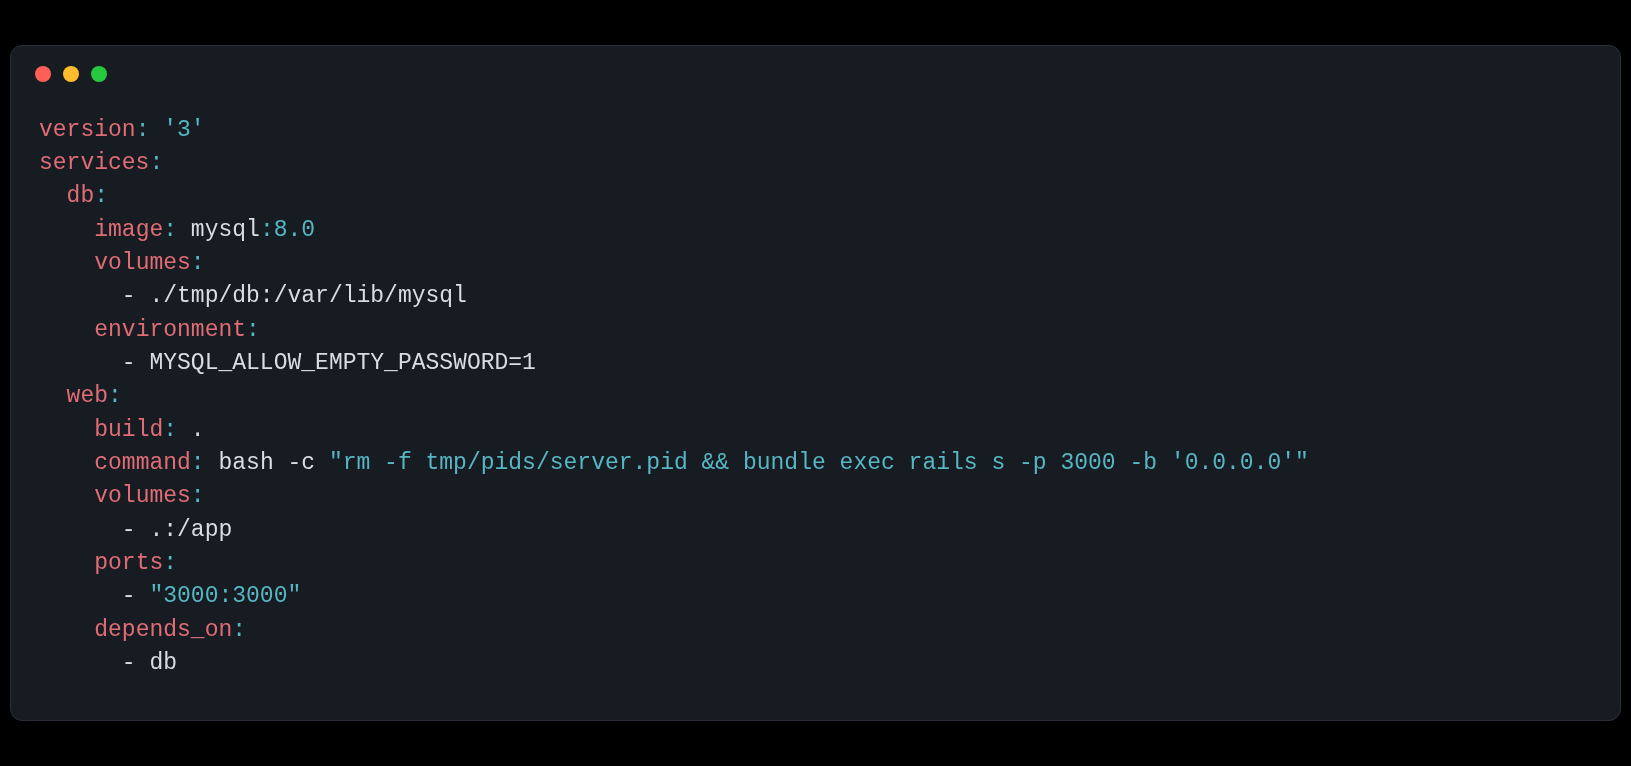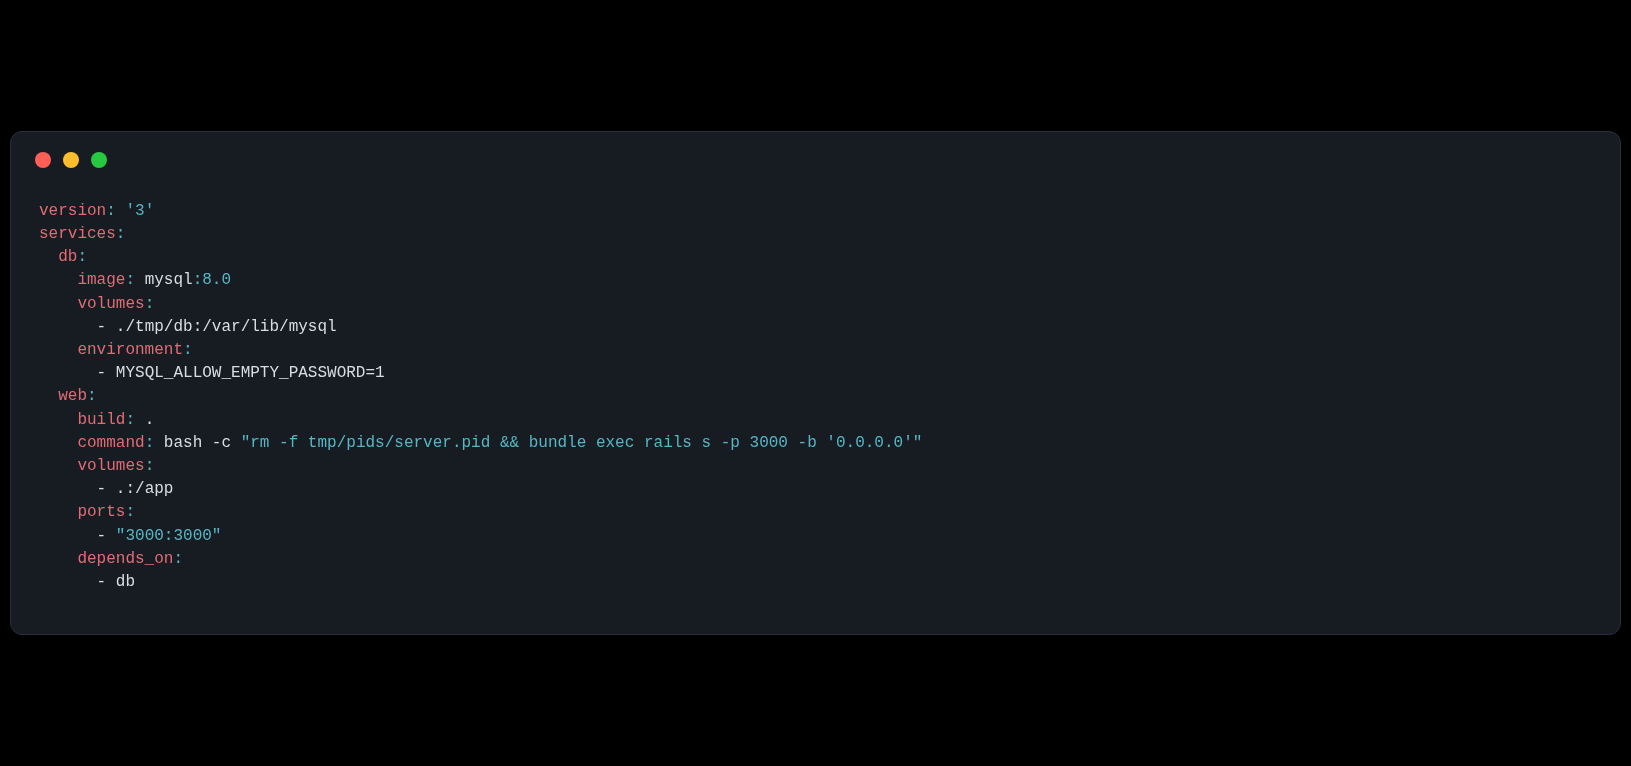--- a/index.html
+++ b/index.html
@@ -31,21 +31,21 @@
     .dot {
       width: 16px;
       height: 16px;
       border-radius: 50%;
     }
     .dot.red { background: #ff5f56; }
     .dot.yellow { background: #ffbd2e; }
     .dot.green { background: #27c93f; }
     .code {
       font-family: "SFMono-Regular", ui-monospace, Menlo, Monaco, Consolas, "Liberation Mono", "Courier New", monospace;
-      font-size: 16px;
+      font-size: 23px;
       line-height: 1.45;
       padding: 24px 28px 40px 28px;
       white-space: pre;
       color: #d9dde3;
     }
     .key { color: #e06c75; }
     .punct { color: #56b6c2; }
     .str { color: #56b6c2; }
     .num { color: #56b6c2; }
     .plain { color: #d9dde3; }

